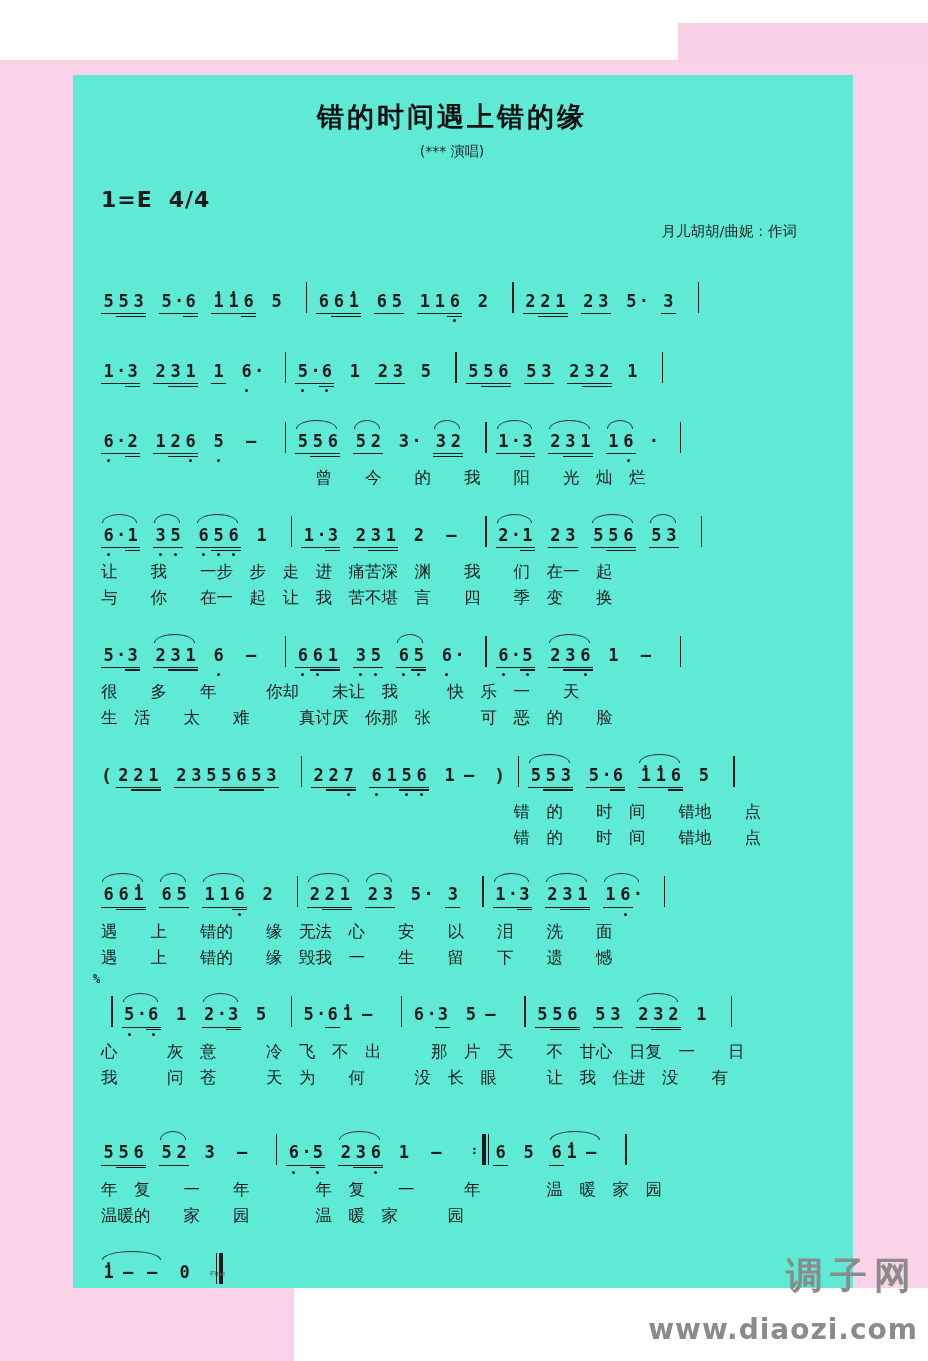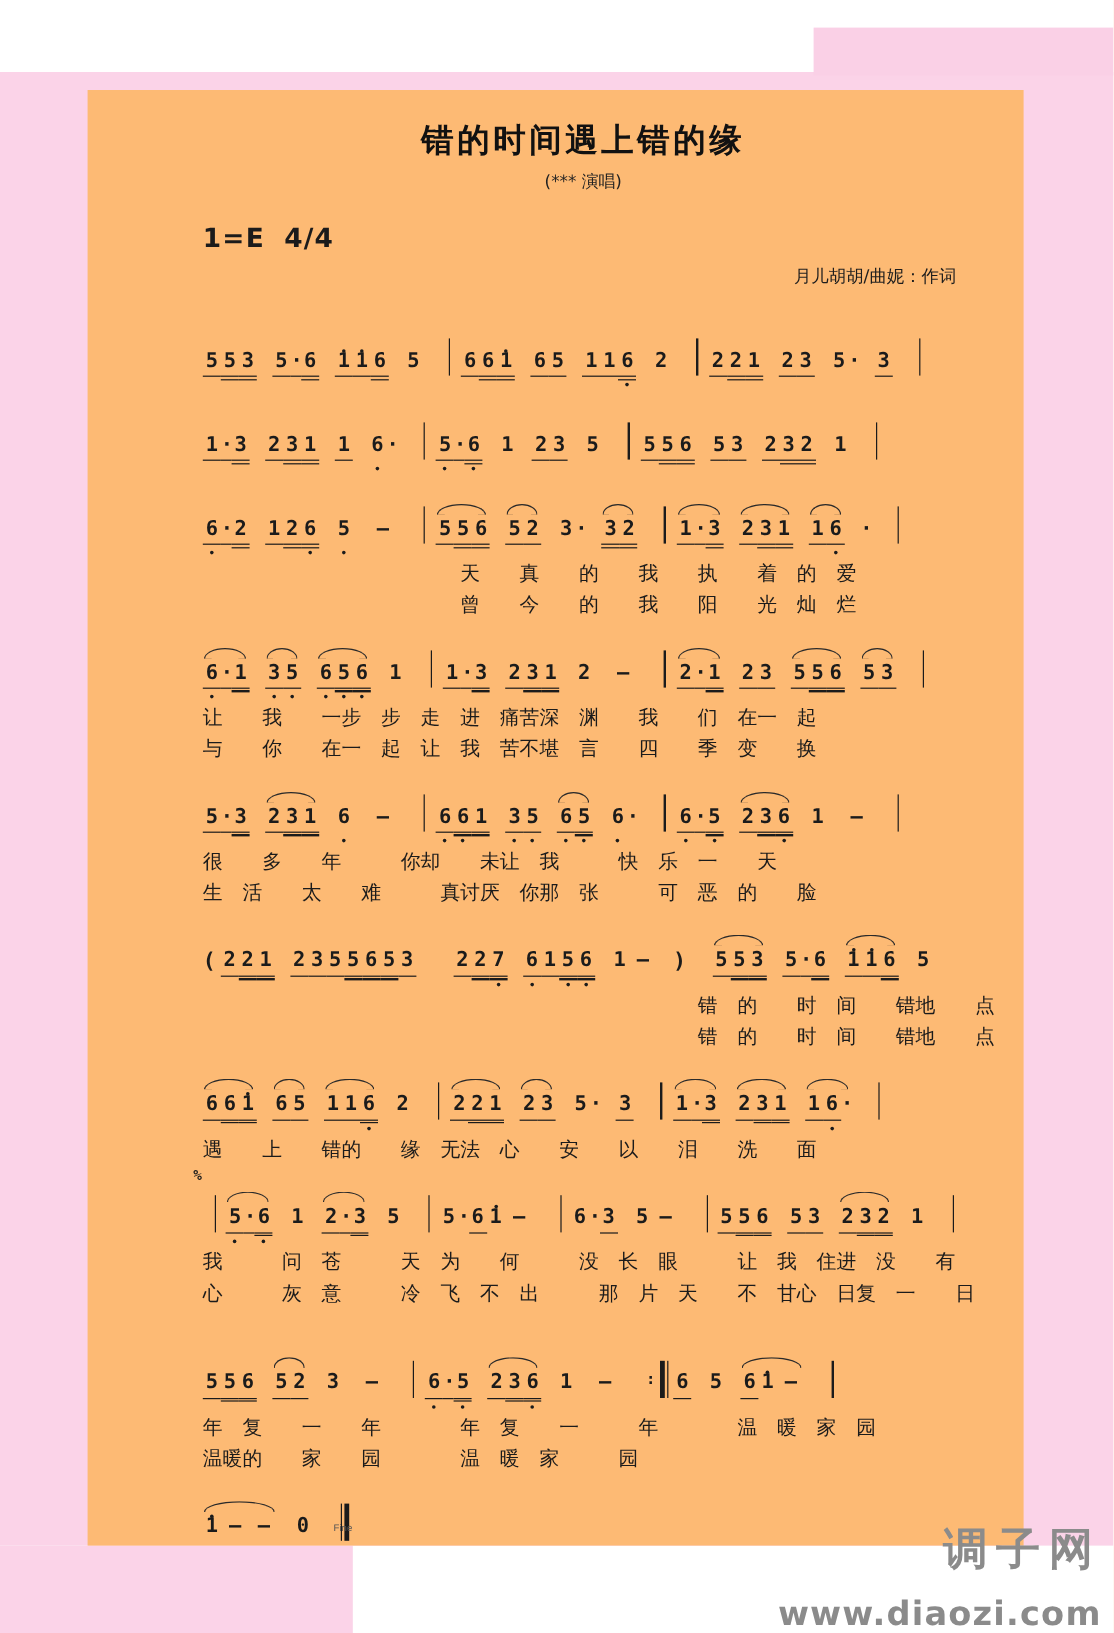--- a/index.html
+++ b/index.html
@@ -3,22 +3,22 @@
 <meta charset="utf-8">
 <style>
   html,body{margin:0;padding:0;background:#fff;}
   .page{position:relative;width:928px;height:1361px;background:#ffffff;overflow:hidden;
         font-family:"DejaVu Sans",sans-serif;color:#1b1b1b;}
   
   .bg-band{position:absolute;left:0;top:60px;width:928px;height:1228px;background:#fbd3e8;}
   .bg-topright{position:absolute;left:678px;top:23px;width:250px;height:40px;background:#fad0e6;}
   .bg-bottomleft{position:absolute;left:0;top:1288px;width:294px;height:73px;background:#fbd3e8;}
   
-  .sheet{position:absolute;left:73px;top:75px;width:780px;height:1213px;background:#fdba74;
-         padding:14px 50px 0 96px;box-sizing:border-box;}
+  .sheet{position:absolute;left:73px;top:75px;width:780px;height:1213px;background:#5eead4;
+         padding:14px 50px 0 28px;box-sizing:border-box;}
   .title{margin:10px 0 0 0;text-align:center;font-family:"DejaVu Serif","Liberation Serif",serif;
          font-size:27px;font-weight:700;letter-spacing:3px;color:#111;}
   .subtitle{text-align:center;font-size:14px;margin-top:8px;color:#222;}
   .keyrow{margin-top:26px;font-size:22px;font-weight:700;letter-spacing:1px;}
   .keyrow .ts{margin-left:16px;}
   .credits{margin-top:8px;text-align:right;font-size:14.5px;line-height:1.55;color:#1d1d1d;padding-right:6px;}
   
   #score{margin-top:26px;}
   #score .system{margin-bottom:24px;}
   #score .system.lyr{margin-bottom:12px;}
@@ -44,21 +44,21 @@
   .bar-rep,.bar-end{position:relative;display:inline-flex;align-items:flex-end;margin:0 4px 1px 9px;}
   .bar-rep .rdots{font-style:normal;font-size:13px;margin-right:2px;line-height:31px;}
   .bar-rep .thick,.bar-end .thick{display:inline-block;width:3.5px;height:31px;background:#1b1b1b;margin-left:2px;}
   .bar-rep .thin,.bar-end .thin{display:inline-block;width:1.4px;height:31px;background:#1b1b1b;margin-left:2px;}
   .bar-end .fine{position:absolute;top:16px;left:-4px;font-style:normal;font-size:8px;color:#555;
                  font-family:"Liberation Sans",sans-serif;font-weight:400;}
   .lyric{white-space:pre;font-size:16.5px;line-height:1.45;margin-top:2px;color:#1b1b1b;
          font-family:"DejaVu Sans",sans-serif;font-weight:400;}
   .staff + .lyric{margin-top:12px;}
   
-  .watermark{position:absolute;right:10px;bottom:2px;text-align:right;color:#8b8b8b;font-weight:700;line-height:1.05;}
+  .watermark{position:absolute;right:10px;bottom:17px;text-align:right;color:#8b8b8b;font-weight:700;line-height:1.05;}
   .wm-name{font-size:37px;letter-spacing:7px;}
   .wm-url{font-size:28px;letter-spacing:1px;margin-top:19px;}
 </style>
 </head>
 <body>
 
 <div class="page">
   <div class="bg-band"></div>
   <div class="bg-topright"></div>
   <div class="bg-bottomleft"></div>
@@ -236,21 +236,20 @@
             </span>
             <span class="grp s">
               <span class="n u1">1</span>
               <span class="n u1">6<i class="ld"></i></span>
             </span>
             <span class="grp">
               <span class="n dot">·</span>
             </span>
             <span class="bar"></span>
           </div>
-          <div class="lyric">　　　　　　　　　　　　　天　　真　　的　　我　　执　　着　的　爱</div>
           <div class="lyric">　　　　　　　　　　　　　曾　　今　　的　　我　　阳　　光　灿　烂</div>
         </div>
         <div class="system lyr">
           <div class="staff">
             <span class="grp s">
               <span class="n u1">6<i class="ld"></i></span>
               <span class="n u1 dot">·</span>
               <span class="n u1">1<i class="l2"></i></span>
             </span>
             <span class="grp s">
@@ -470,20 +469,21 @@
               <span class="n u1">1<i class="l2"></i></span>
             </span>
             <span class="grp s">
               <span class="n u1">1</span>
               <span class="n u1">6<i class="ld"></i></span>
               <span class="n dot">·</span>
             </span>
             <span class="bar"></span>
           </div>
           <div class="lyric">遇　　上　　错的　　缘　无法　心　　安　　以　　泪　　洗　　面</div>
+          <div class="lyric">遇　　上　　错的　　缘　毁我　一　　生　　留　　下　　遗　　憾</div>
         </div>
         <div class="system lyr">
           <div class="staff">
             <span class="segno">%</span>
             <span class="bar"></span>
             <span class="grp s">
               <span class="n u1">5<i class="ld"></i></span>
               <span class="n u1 dot">·</span>
               <span class="n u1">6<i class="l2"></i><i class="ld"></i></span>
             </span>
@@ -529,22 +529,22 @@
             <span class="grp s">
               <span class="n u1">2</span>
               <span class="n u1">3<i class="l2"></i></span>
               <span class="n u1">2<i class="l2"></i></span>
             </span>
             <span class="grp">
               <span class="n">1</span>
             </span>
             <span class="bar"></span>
           </div>
+          <div class="lyric">心　　　灰　意　　　冷　飞　不　出　　　那　片　天　　不　甘心　日复　一　　日</div>
           <div class="lyric">我　　　问　苍　　　天　为　　何　　　没　长　眼　　　让　我　住进　没　　有</div>
-          <div class="lyric">心　　　灰　意　　　冷　飞　不　出　　　那　片　天　　不　甘心　日复　一　　日</div>
         </div>
         <div class="system lyr">
           <div class="staff">
             <span class="grp">
               <span class="n u1">5</span>
               <span class="n u1">5<i class="l2"></i></span>
               <span class="n u1">6<i class="l2"></i></span>
             </span>
             <span class="grp s">
               <span class="n u1">5</span>

